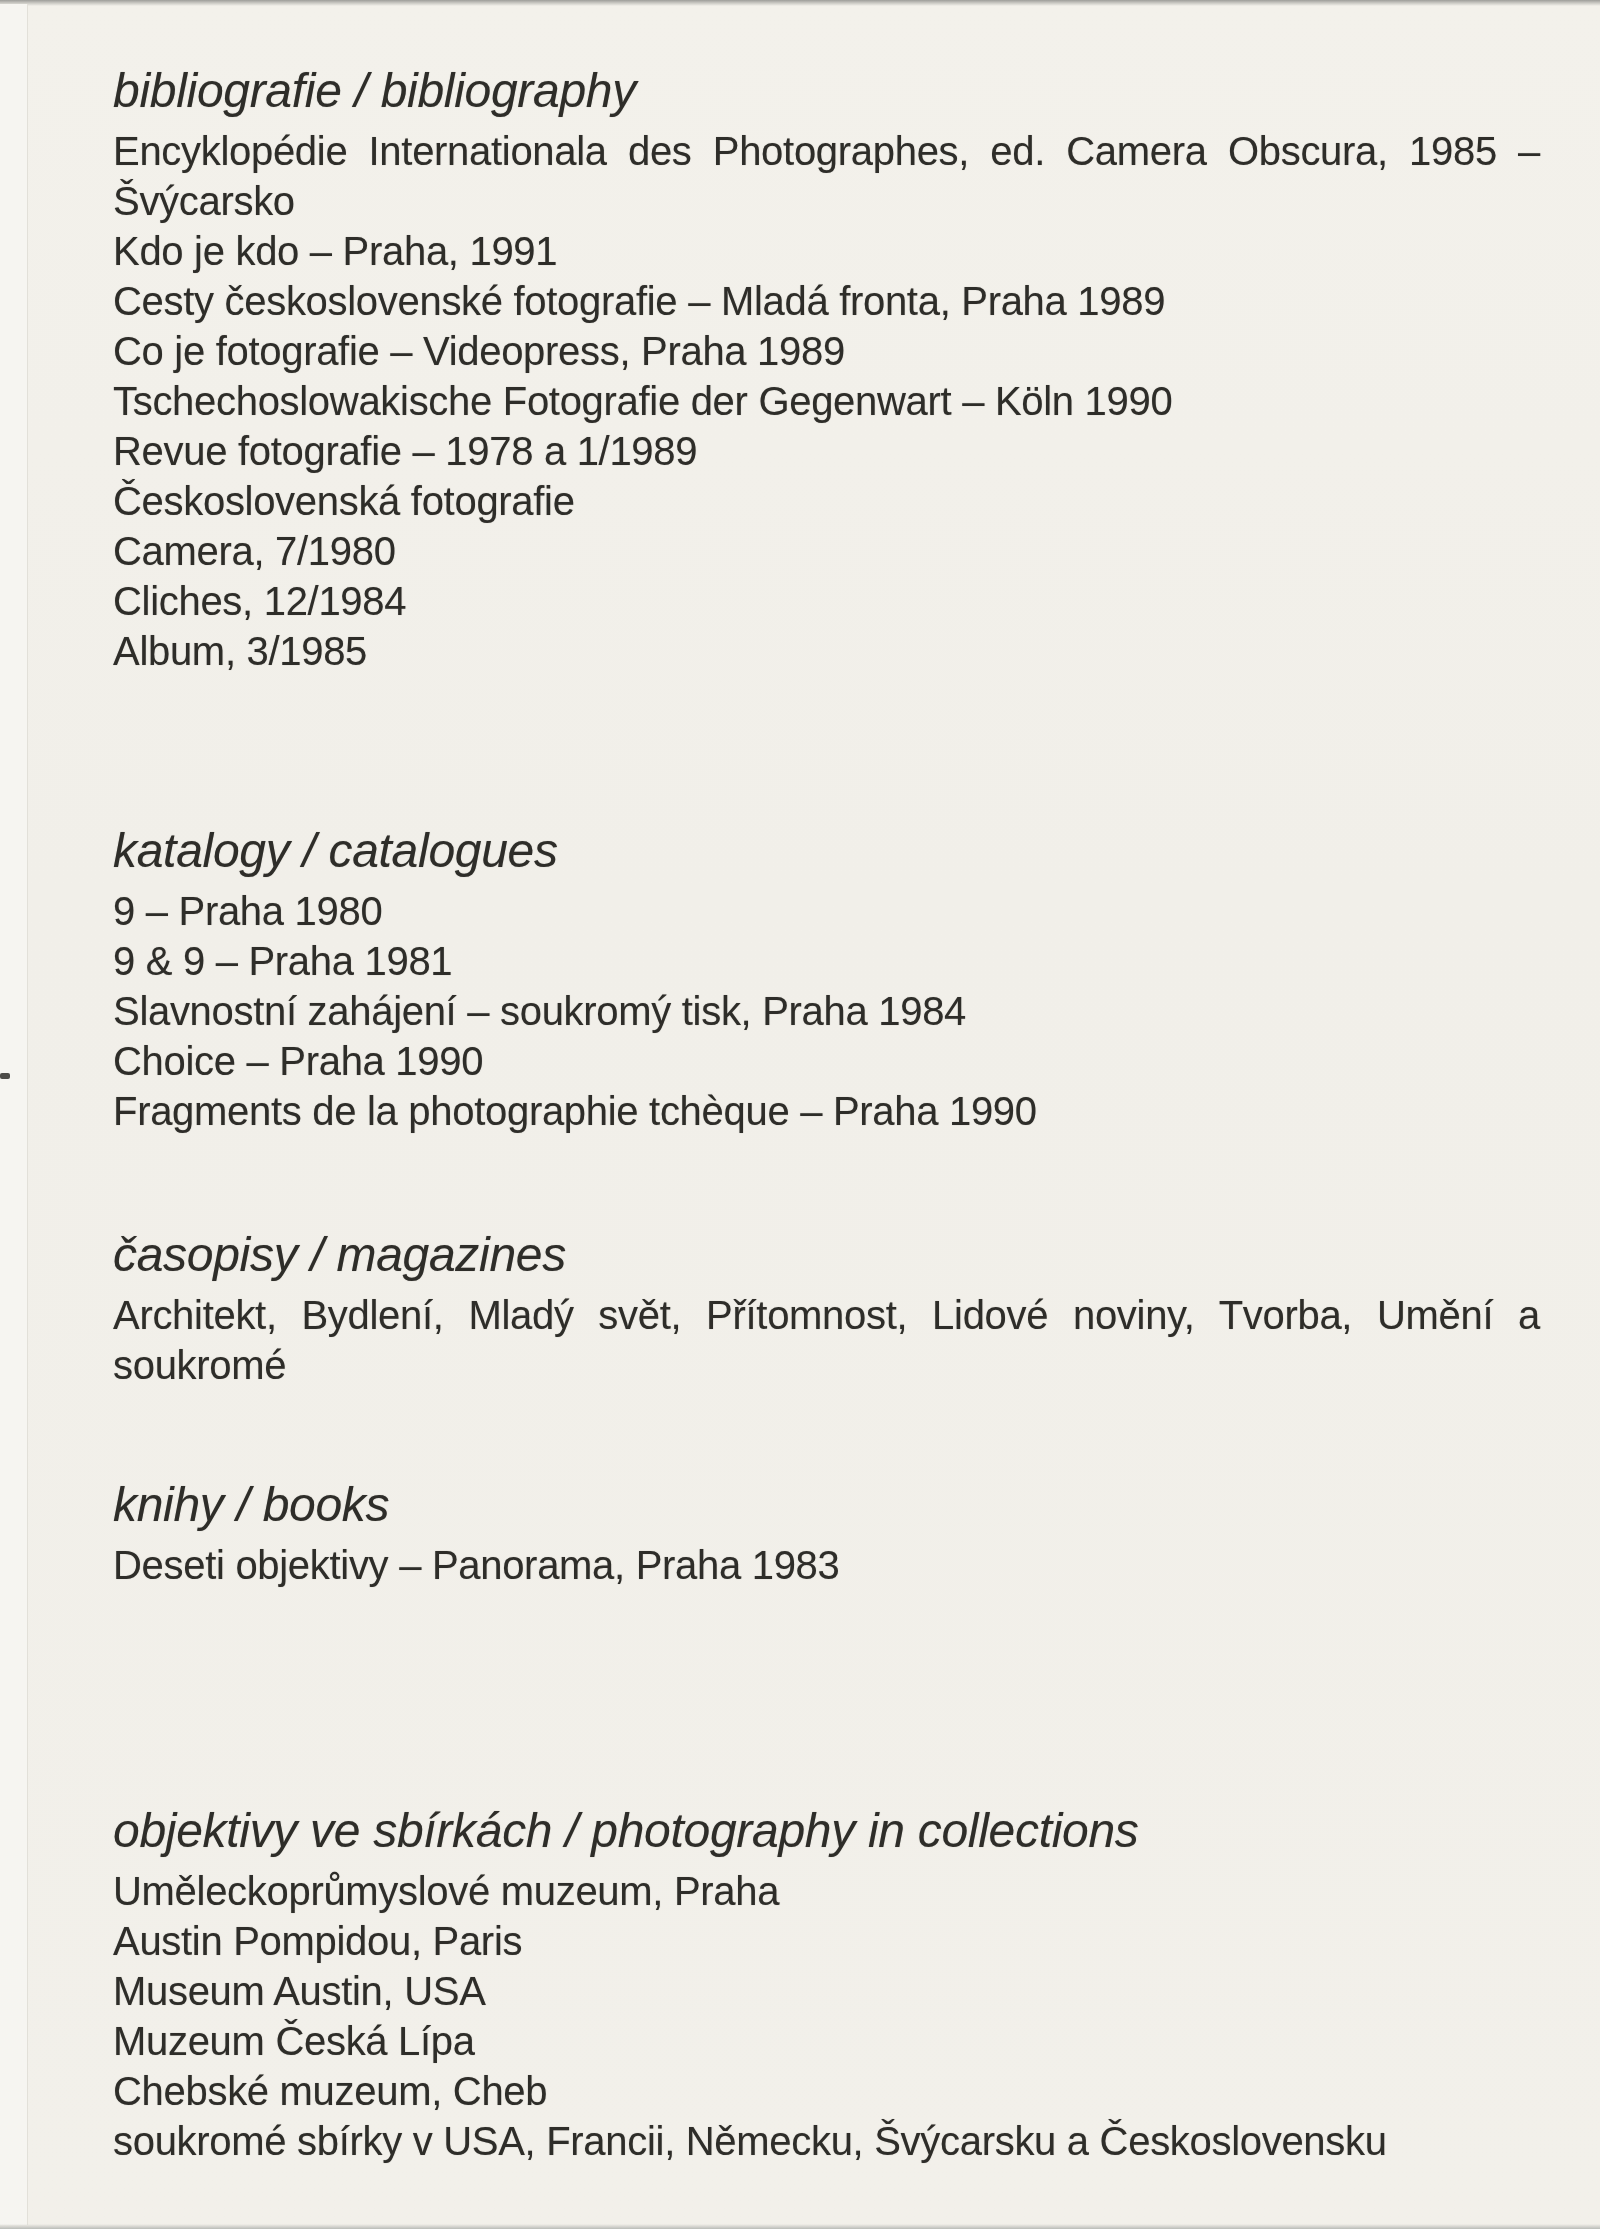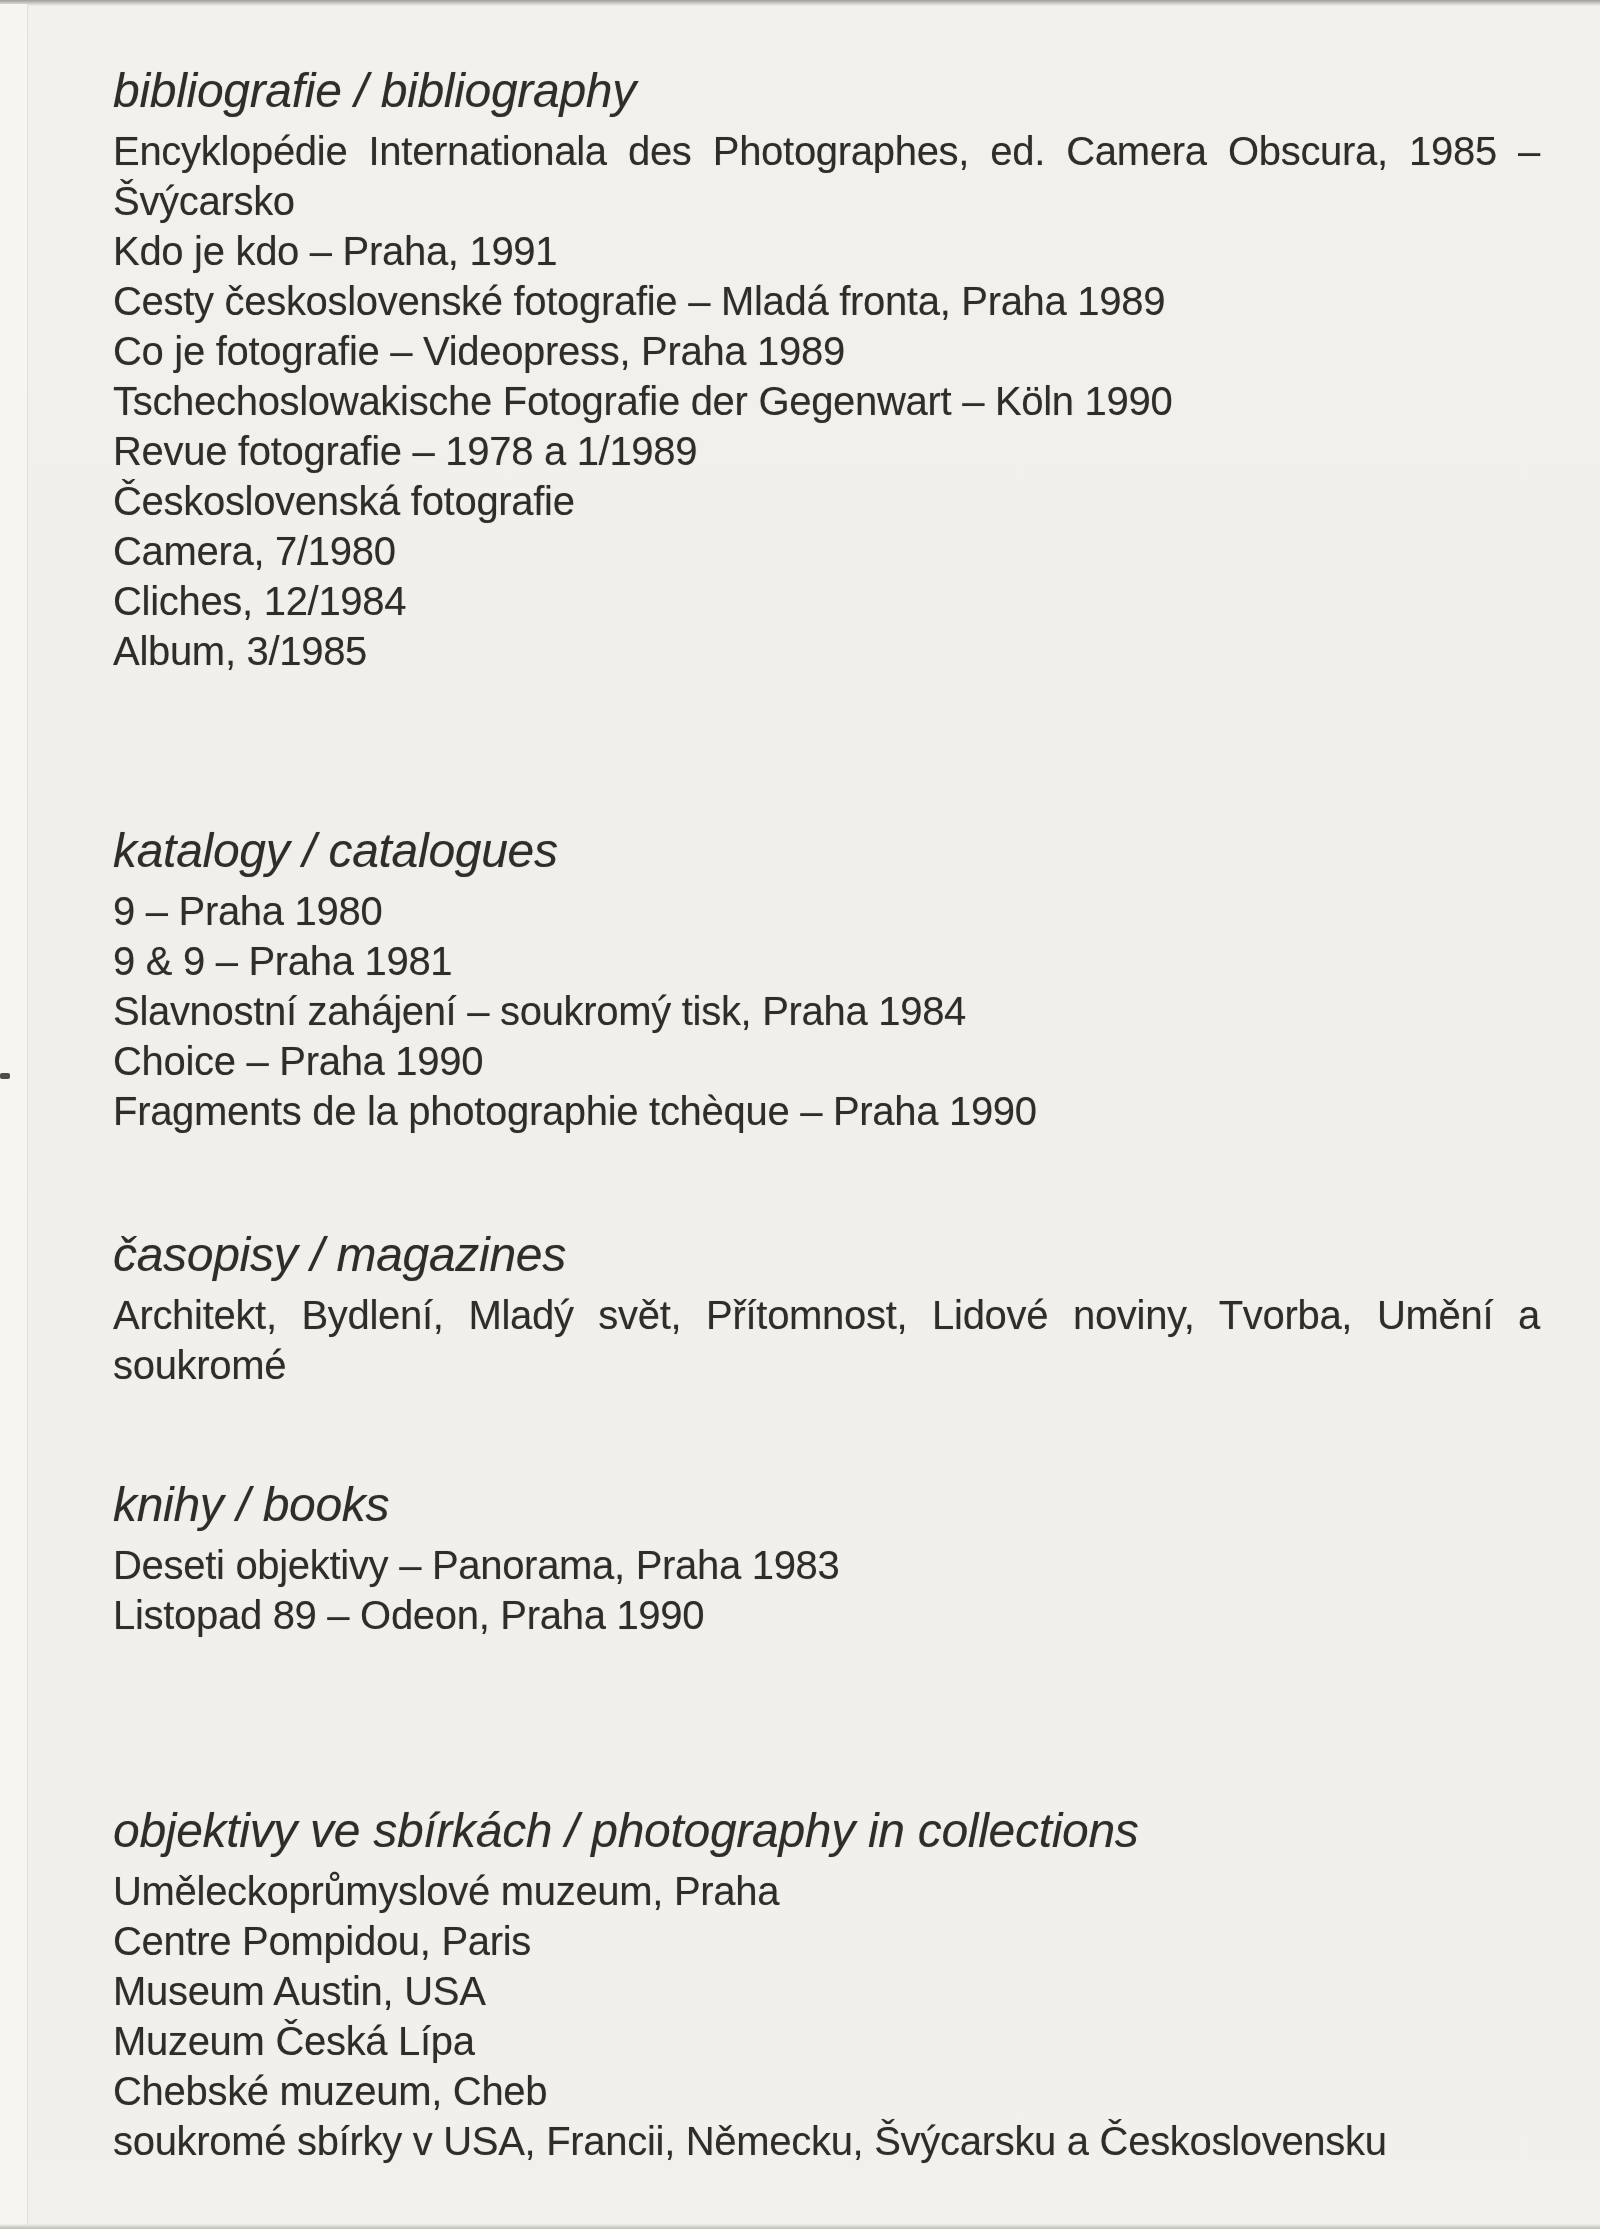--- a/index.html
+++ b/index.html
@@ -91,25 +91,24 @@
 
   <section class="sec sec-magazines">
     <h2 class="hd">časopisy / magazines</h2>
     <div class="ln just">Architekt, Bydlení, Mladý svět, Přítomnost, Lidové noviny, Tvorba, Umění a</div>
     <div class="ln">soukromé</div>
   </section>
 
   <section class="sec sec-books">
     <h2 class="hd">knihy / books</h2>
     <div class="ln">Deseti objektivy – Panorama, Praha 1983</div>
-    <div class="ln">Listopad 89 – Odeon, Praha 1990</div>
   </section>
 
   <section class="sec sec-collections">
     <h2 class="hd">objektivy ve sbírkách / photography in collections</h2>
     <div class="ln">Uměleckoprůmyslové muzeum, Praha</div>
-    <div class="ln">Centre Pompidou, Paris</div>
+    <div class="ln">Austin Pompidou, Paris</div>
     <div class="ln">Museum Austin, USA</div>
     <div class="ln">Muzeum Česká Lípa</div>
     <div class="ln">Chebské muzeum, Cheb</div>
     <div class="ln">soukromé sbírky v USA, Francii, Německu, Švýcarsku a Československu</div>
   </section>
 </div>
 
 </body></html>

